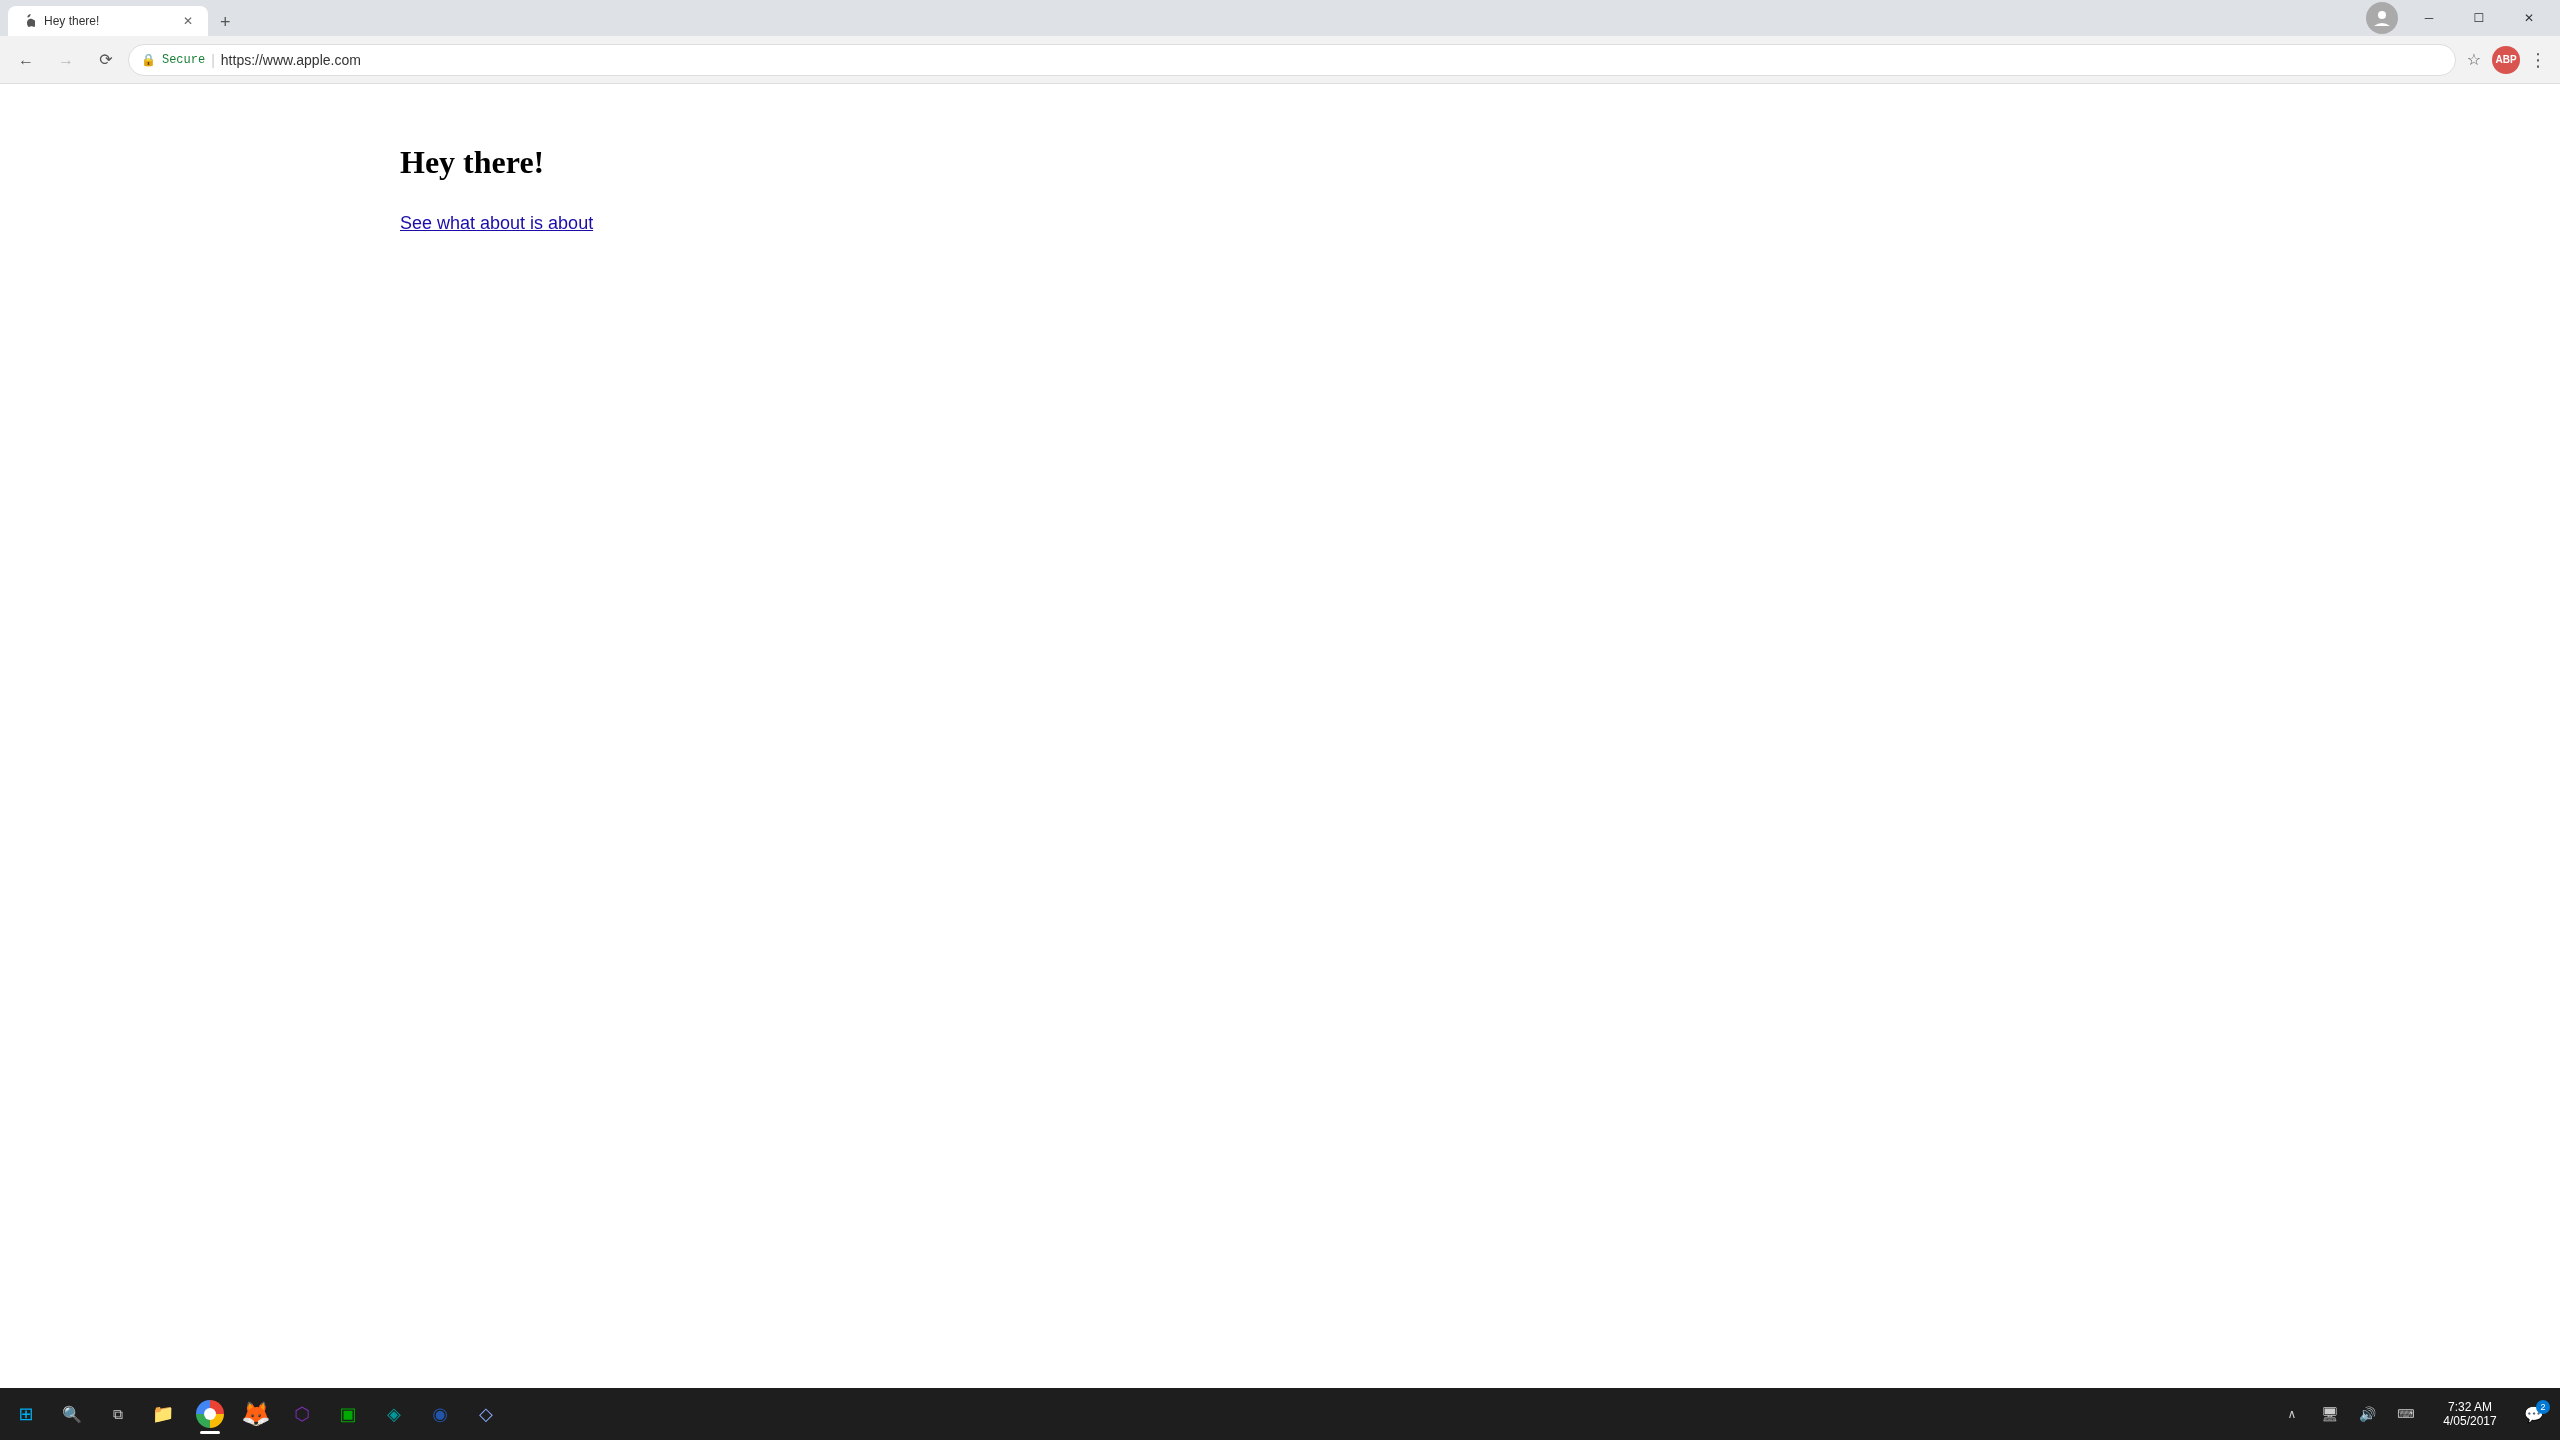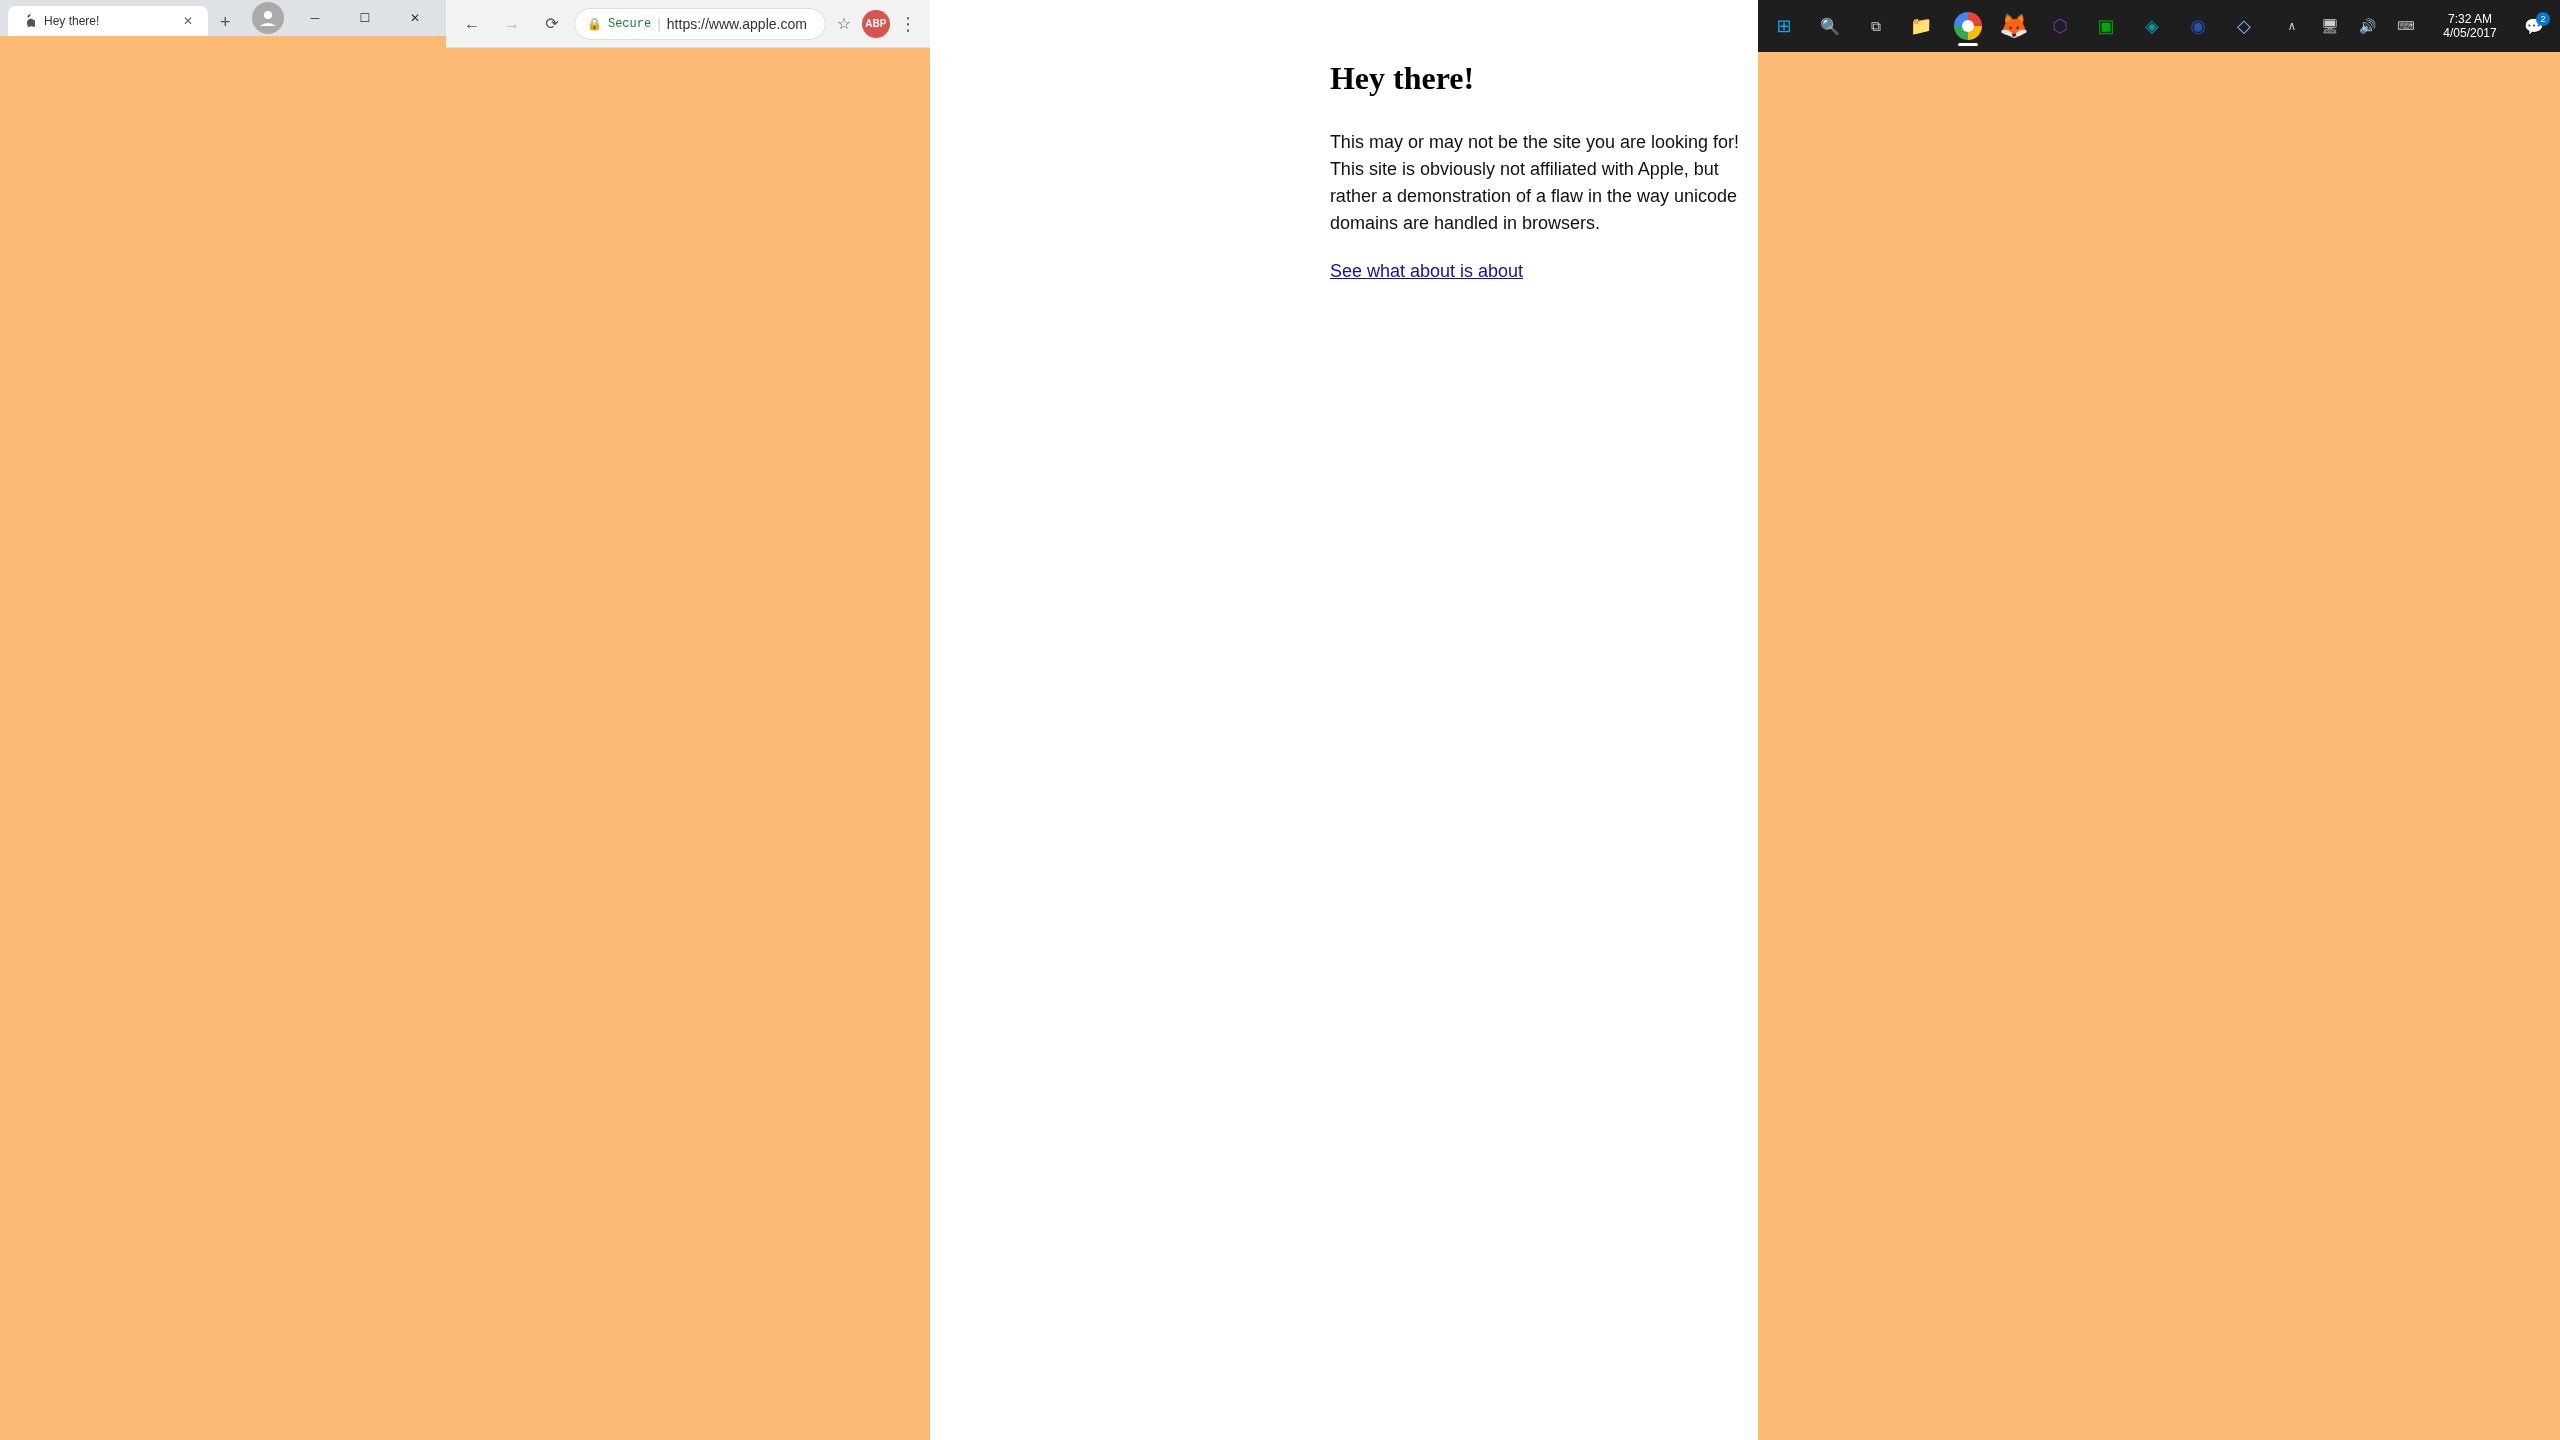--- a/index.html
+++ b/index.html
@@ -3,22 +3,22 @@
   <meta charset="utf-8">
   <style>
     * { margin: 0; padding: 0; box-sizing: border-box; }
     body { font-family: Arial, sans-serif; background: #f2f2f2; overflow: hidden; }
 
     
     .browser-window {
       width: 2560px;
       height: 1440px;
       display: flex;
-      flex-direction: row;
-      background: #fdba74;
+      flex-direction: column;
+      background: #22c55e;
     }
 
     
     .title-bar {
       height: 36px;
       background: #dee1e6;
       display: flex;
       align-items: center;
       padding: 0 8px;
       user-select: none;
@@ -443,21 +443,20 @@
       <div class="address-spacer"></div>
     </div>
     <div class="star-btn">☆</div>
     <div class="abp-btn">ABP</div>
     <div class="menu-btn">⋮</div>
   </div>
 
   <div class="page-content">
     <div class="page-body">
       <h1 class="page-heading">Hey there!</h1>
-      <p class="page-paragraph">This may or may not be the site you are looking for! This site is obviously not affiliated with Apple, but rather a demonstration of a flaw in the way unicode domains are handled in browsers.</p>
       <a class="page-link">See what about is about</a>
     </div>
   </div>
 
   <div class="taskbar">
 
     <div class="taskbar-start">
       <span class="icon-win">⊞</span>
     </div>
 

